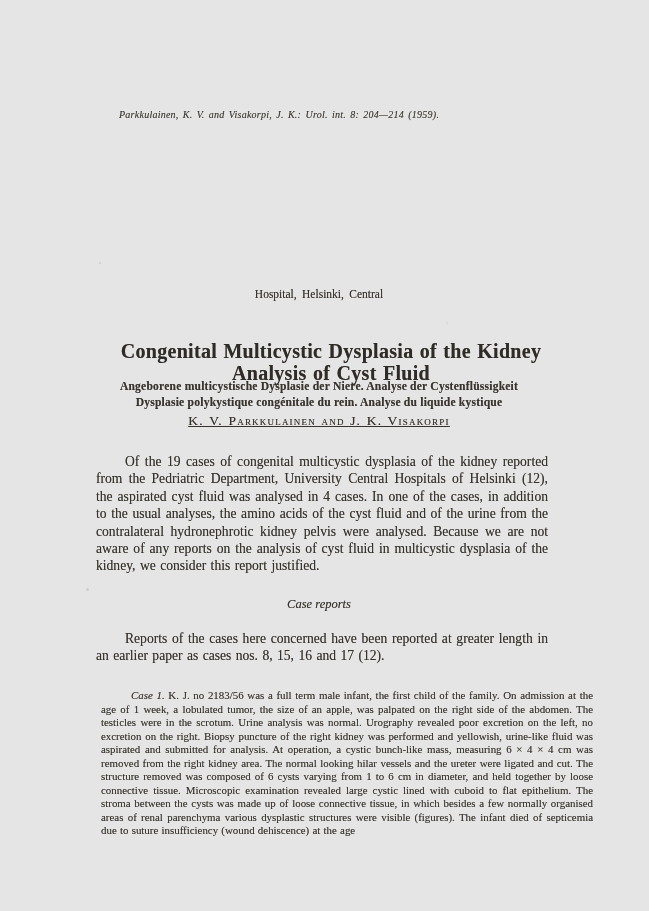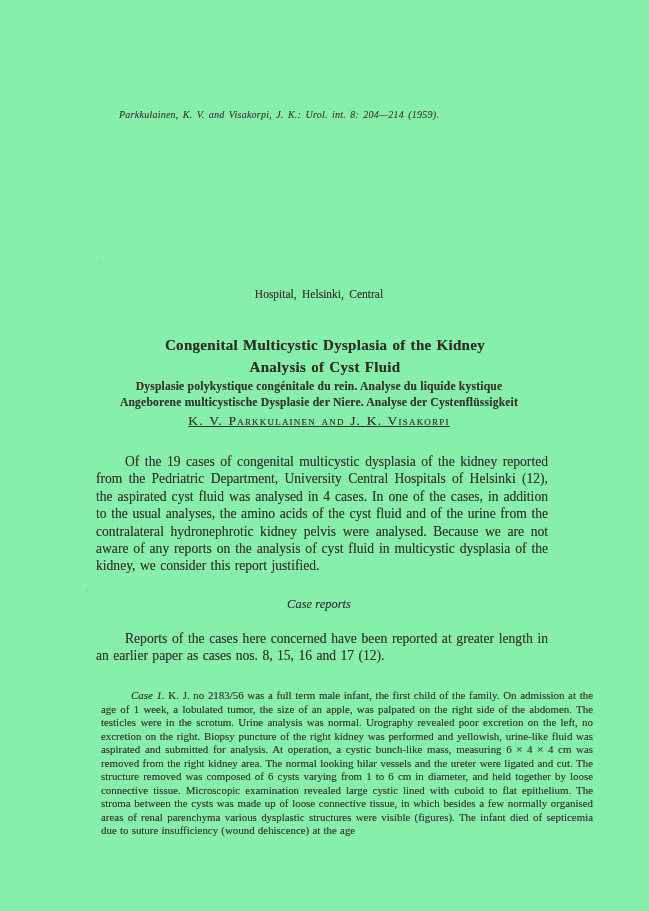--- a/index.html
+++ b/index.html
@@ -4,21 +4,21 @@
 <style>
   html, body {
     margin: 0;
     padding: 0;
     background: #ffffff;
   }
   .page {
     position: relative;
     width: 649px;
     height: 911px;
-    background: #86efac;
+    background: #e5e5e5;
     overflow: hidden;
     font-family: "Liberation Serif", "DejaVu Serif", serif;
     color: #36322c;
     text-shadow: 0 0 0.6px rgba(62, 57, 50, 0.55);
   }
   .abs { position: absolute; }
   .citation {
     left: 119px; top: 109px;
     font-style: italic;
     font-size: 10px;
@@ -30,23 +30,23 @@
   .affiliation {
     left: 84px; top: 287px; width: 470px;
     text-align: center;
     font-size: 11.5px;
     line-height: 15.5px;
     word-spacing: 2.5px;
   }
   .sc { font-variant: small-caps; }
   .title {
     left: 84px; top: 329px; width: 470px;
-    margin: 6px;
+    margin: 12px;
     text-align: center;
-    font-size: 15px;
+    font-size: 20px;
     font-weight: 700;
     line-height: 21.5px;
     letter-spacing: 0.3px;
     word-spacing: 1px;
     color: #2f2b26;
   }
   .subtitles {
     left: 57px; top: 379px; width: 524px;
     text-align: center;
     font-size: 11.6px;
@@ -111,22 +111,22 @@
   <div class="abs affiliation">
     <div>Hospital, Helsinki, Central</div>
   </div>
 
   <h1 class="abs title">
     <div>Congenital Multicystic Dysplasia of the Kidney</div>
     <div>Analysis of Cyst Fluid</div>
   </h1>
 
   <div class="abs subtitles">
+    <div>Angeborene multicystische Dysplasie der Niere. Analyse der Cystenflüssigkeit</div>
     <div>Dysplasie polykystique congénitale du rein. Analyse du liquide kystique</div>
-    <div>Angeborene multicystische Dysplasie der Niere. Analyse der Cystenflüssigkeit</div>
   </div>
 
   <div class="abs authors">K. V. Parkkulainen and J. K. Visakorpi</div>
 
   <p class="abs body-par intro">Of the 19 cases of congenital multicystic dysplasia of the kidney reported from the Pedriatric Department, University Central Hospitals of Helsinki (12), the aspirated cyst fluid was analysed in 4 cases. In one of the cases, in addition to the usual analyses, the amino acids of the cyst fluid and of the urine from the contralateral hydronephrotic kidney pelvis were analysed. Because we are not aware of any reports on the analysis of cyst fluid in multicystic dysplasia of the kidney, we consider this report justified.</p>
 
   <div class="abs section-heading">Case reports</div>
 
   <p class="abs body-par reports">Reports of the cases here concerned have been reported at greater length in an earlier paper as cases nos. 8, 15, 16 and 17 (12).</p>
 

